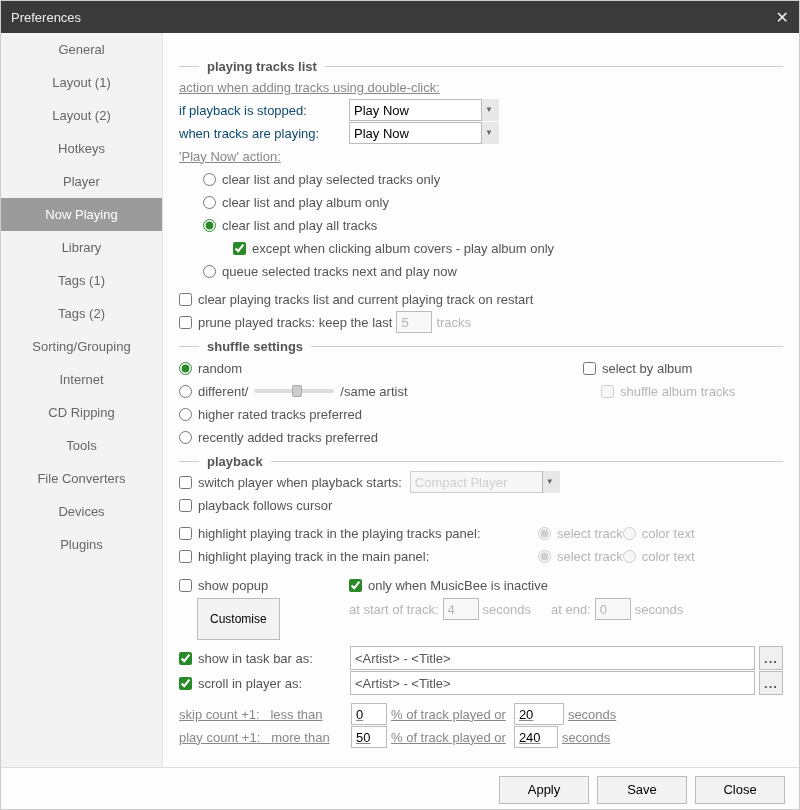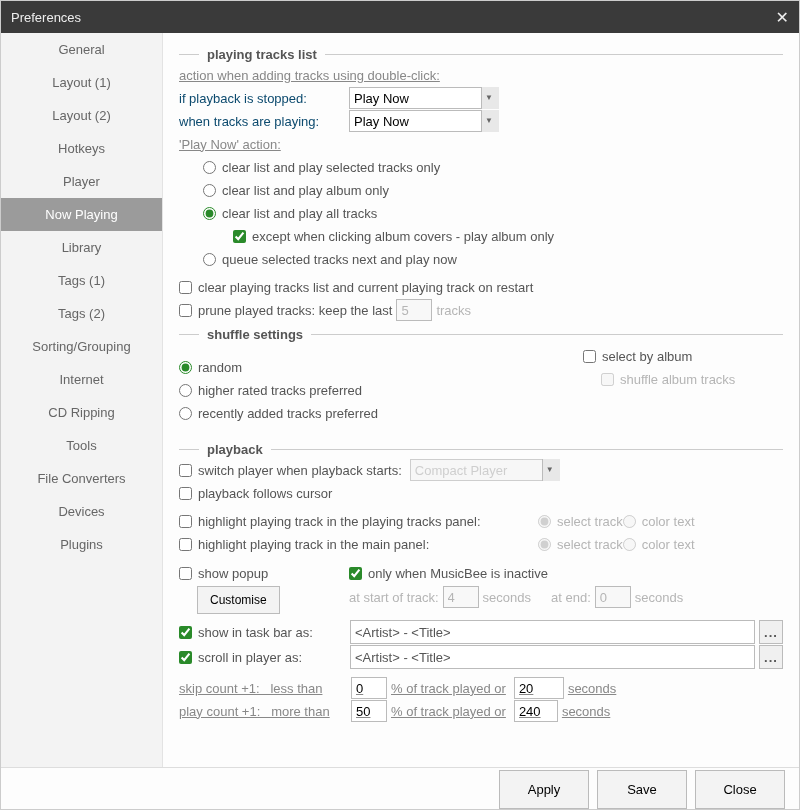--- a/index.html
+++ b/index.html
@@ -44,21 +44,21 @@
     justify-content: center;
     color: #666;
     cursor: pointer;
   }
   .sidebar-item.selected {
     background: #9b9b9b;
     color: #fff;
   }
   .content {
     flex: 1;
-    padding: 8px 16px 0 16px;
+    padding: 20px 16px 0 16px;
     overflow-y: auto;
     color: #555;
   }
   .content .group-header {
     display: flex;
     align-items: center;
     margin: 6px 0 2px 0;
   }
   .content .group-header .label {
     font-weight: 600;
@@ -113,37 +113,37 @@
     text-align: left;
   }
   input[type="checkbox"], input[type="radio"] {
     margin: 0 6px 0 0;
     accent-color: #2a8a2a;
   }
   .num-small { width: 36px; }
   .btn {
     font-family: inherit;
     font-size: 12px;
-    height: 28px;
+    height: 42px;
     border: 1px solid #bbb;
     background: #f3f3f3;
     padding: 0 12px;
     cursor: pointer;
   }
   .footer {
     height: 44px;
     border-top: 1px solid #ddd;
     display: flex;
     justify-content: flex-end;
     align-items: center;
     gap: 8px;
     padding: 0 14px;
     background: #fdfdfd;
   }
-  .footer .btn { width: 90px; height: 39px; font-size: 13px; }
+  .footer .btn { width: 90px; height: 28px; font-size: 13px; }
   .slider {
     width: 80px; height: 4px; background:#ddd; border-radius:2px; position:relative; margin: 0 6px;
   }
   .slider .thumb {
     position:absolute; top:-4px; left:38px; width:10px; height:12px; background:#ccc; border:1px solid #aaa; border-radius:2px;
   }
   .format-input {
     flex:1; height:24px; border:1px solid #bbb; padding:0 4px; background:#fff; display:flex; align-items:center;
   }
   .format-btn {
@@ -246,20 +246,28 @@
       <span class="label">shuffle settings</span>
     </div>
     <div class="row">
       <div style="flex:1">
         <div class="row">
           <input type="radio" name="shuf" checked="" style="">
           <span>random</span>
         </div>
         <div class="row">
           <input type="radio" name="shuf" style="">
+          <span>different/</span>
+          <div class="slider">
+              <div class="thumb"></div>
+            </div>
+          <span>/same artist</span>
+        </div>
+        <div class="row">
+          <input type="radio" name="shuf" style="">
           <span>higher rated tracks preferred</span>
         </div>
         <div class="row">
           <input type="radio" name="shuf" style="">
           <span>recently added tracks preferred</span>
         </div>
       </div>
       <div style="width:200px">
         <div class="row">
           <input type="checkbox" style="">

